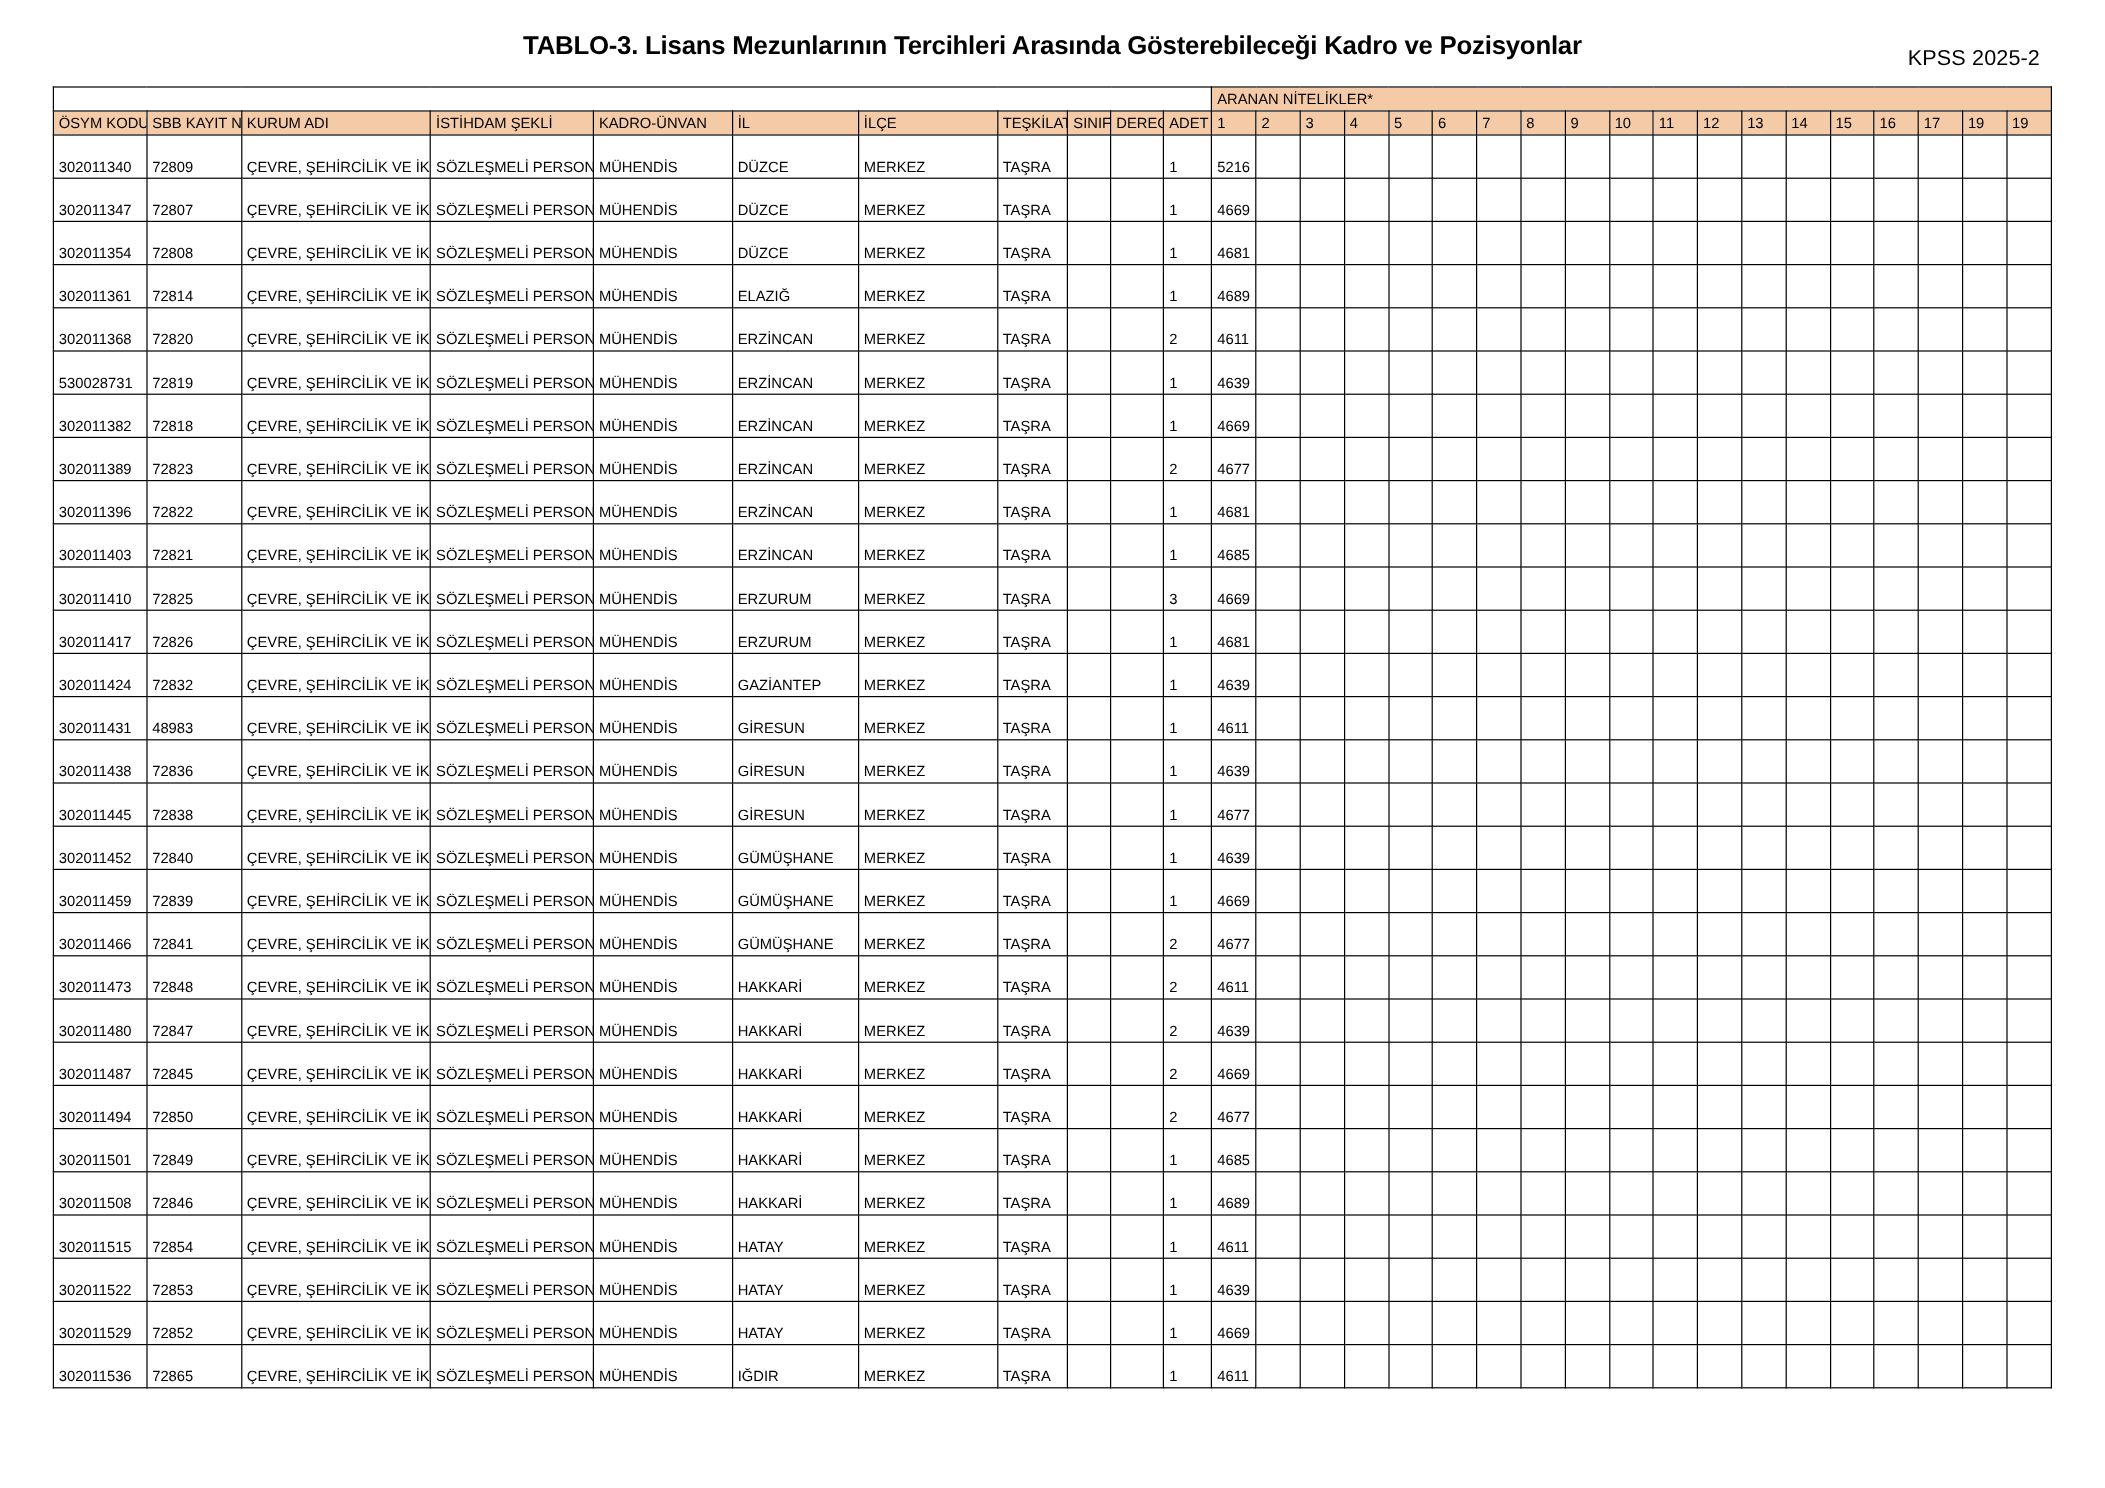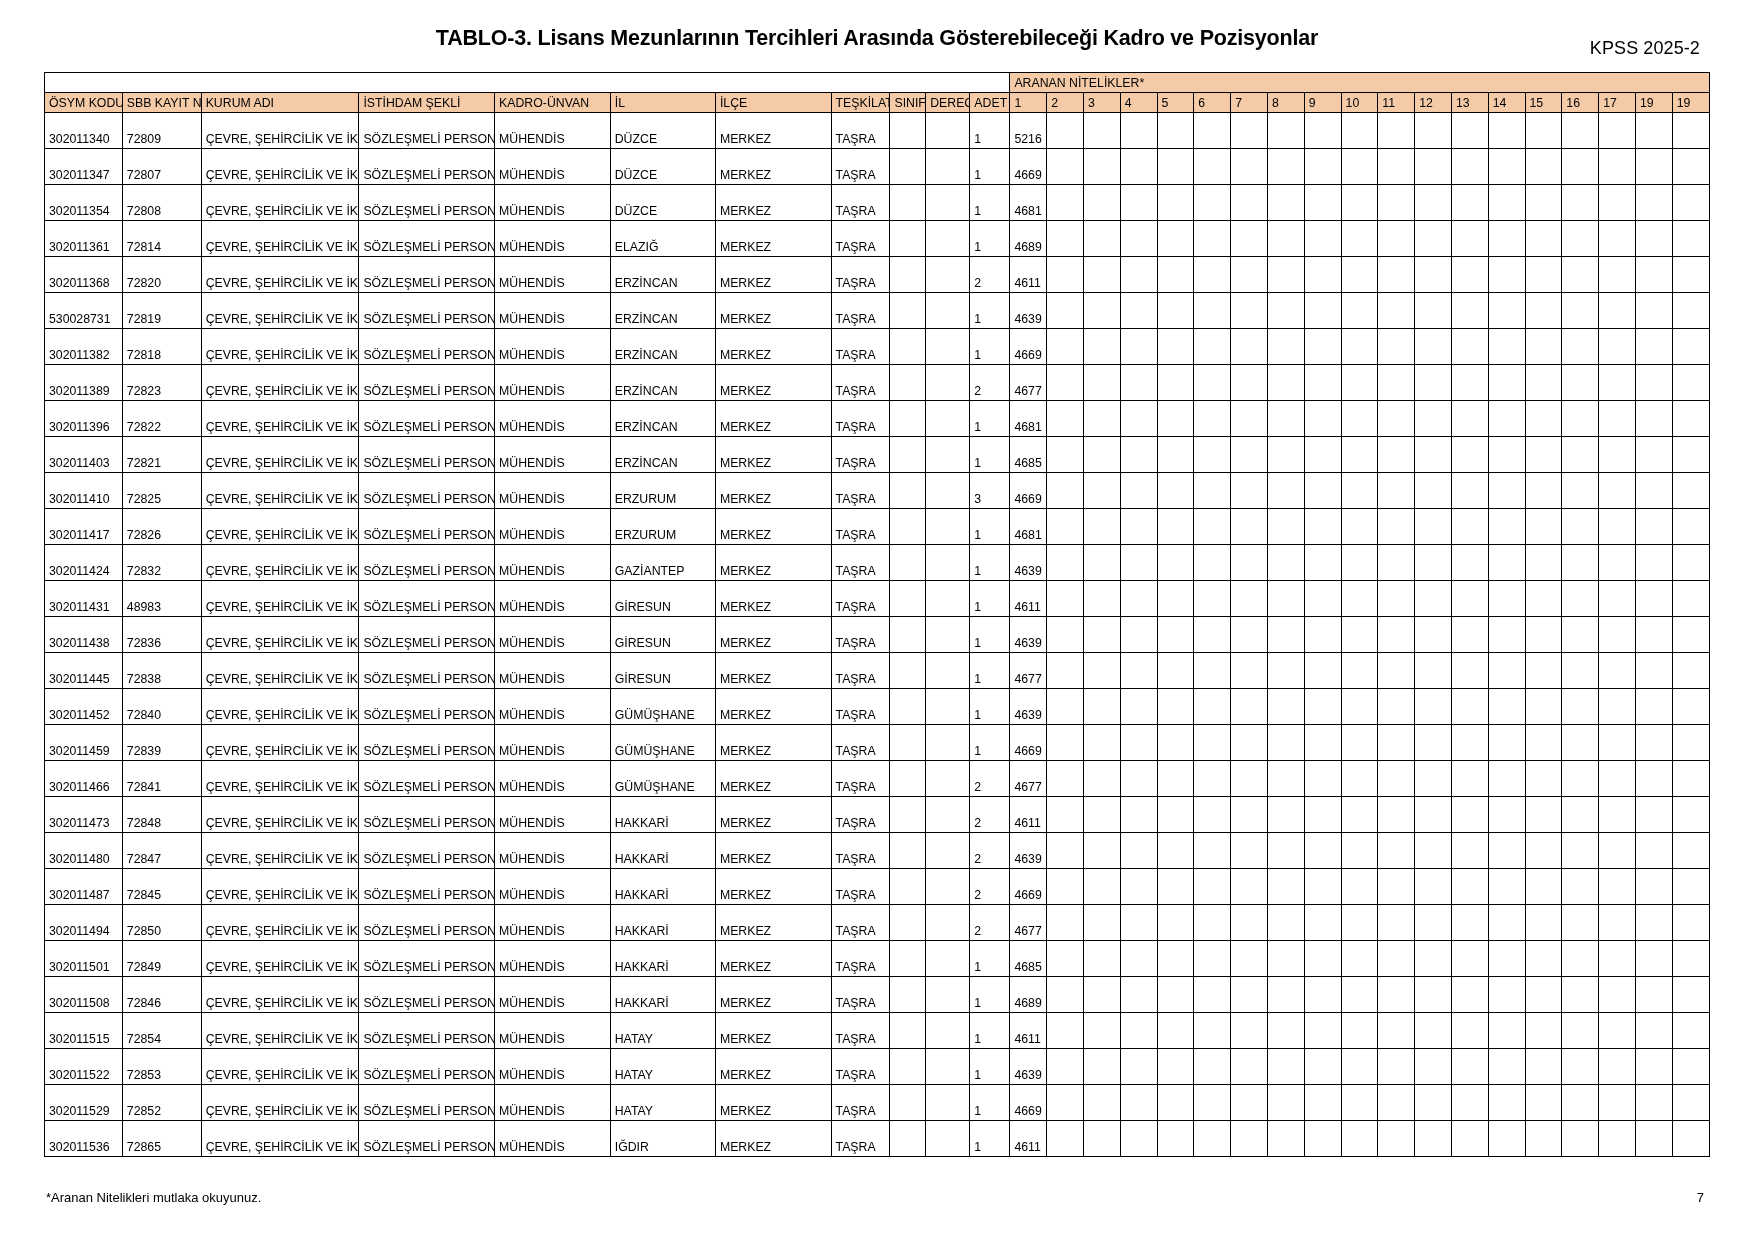--- a/index.html
+++ b/index.html
@@ -1141,18 +1141,14 @@
           <td class="nit">&nbsp;</td>
           <td class="nit">&nbsp;</td>
           <td class="nit">&nbsp;</td>
           <td class="nit">&nbsp;</td>
           <td class="nit">&nbsp;</td>
           <td class="nit">&nbsp;</td>
         </tr>
       </tbody>
   </table>
 
-  <div class="footer">
-    <div class="footnote">*Aranan Nitelikleri mutlaka okuyunuz.</div>
-    <div class="pagenum">7</div>
-  </div>
 
 </div>
 
 </body></html>

